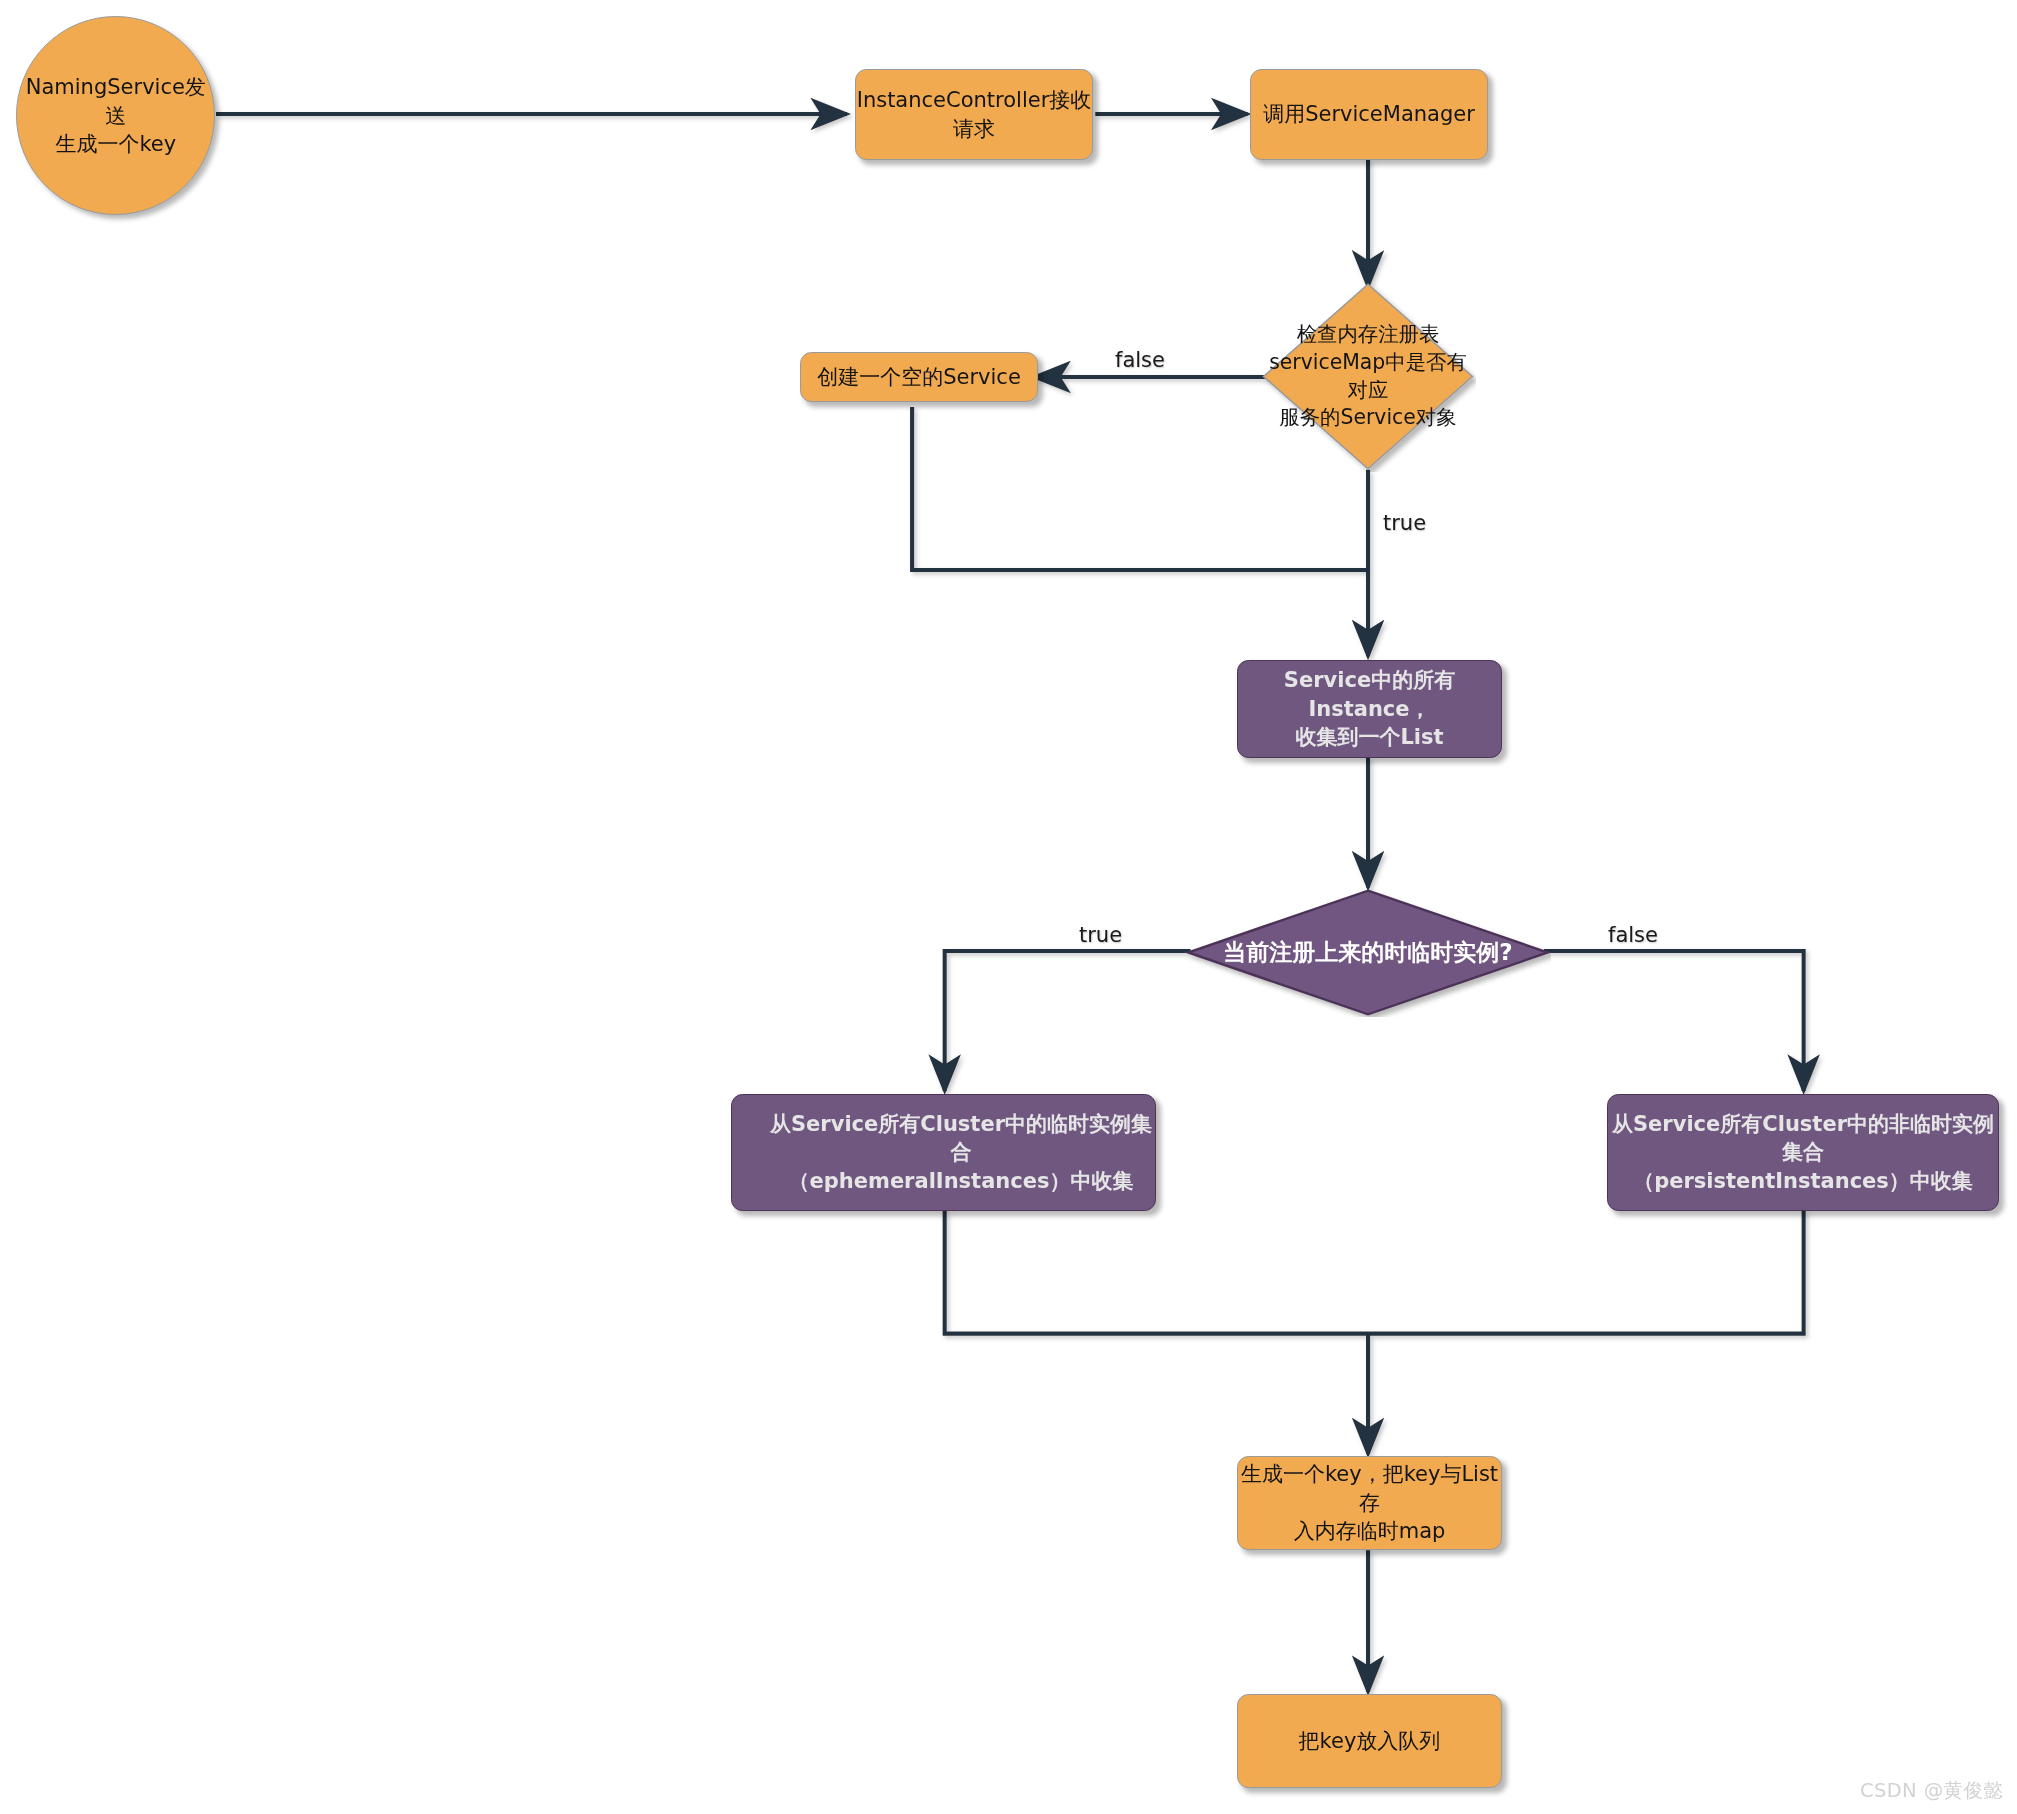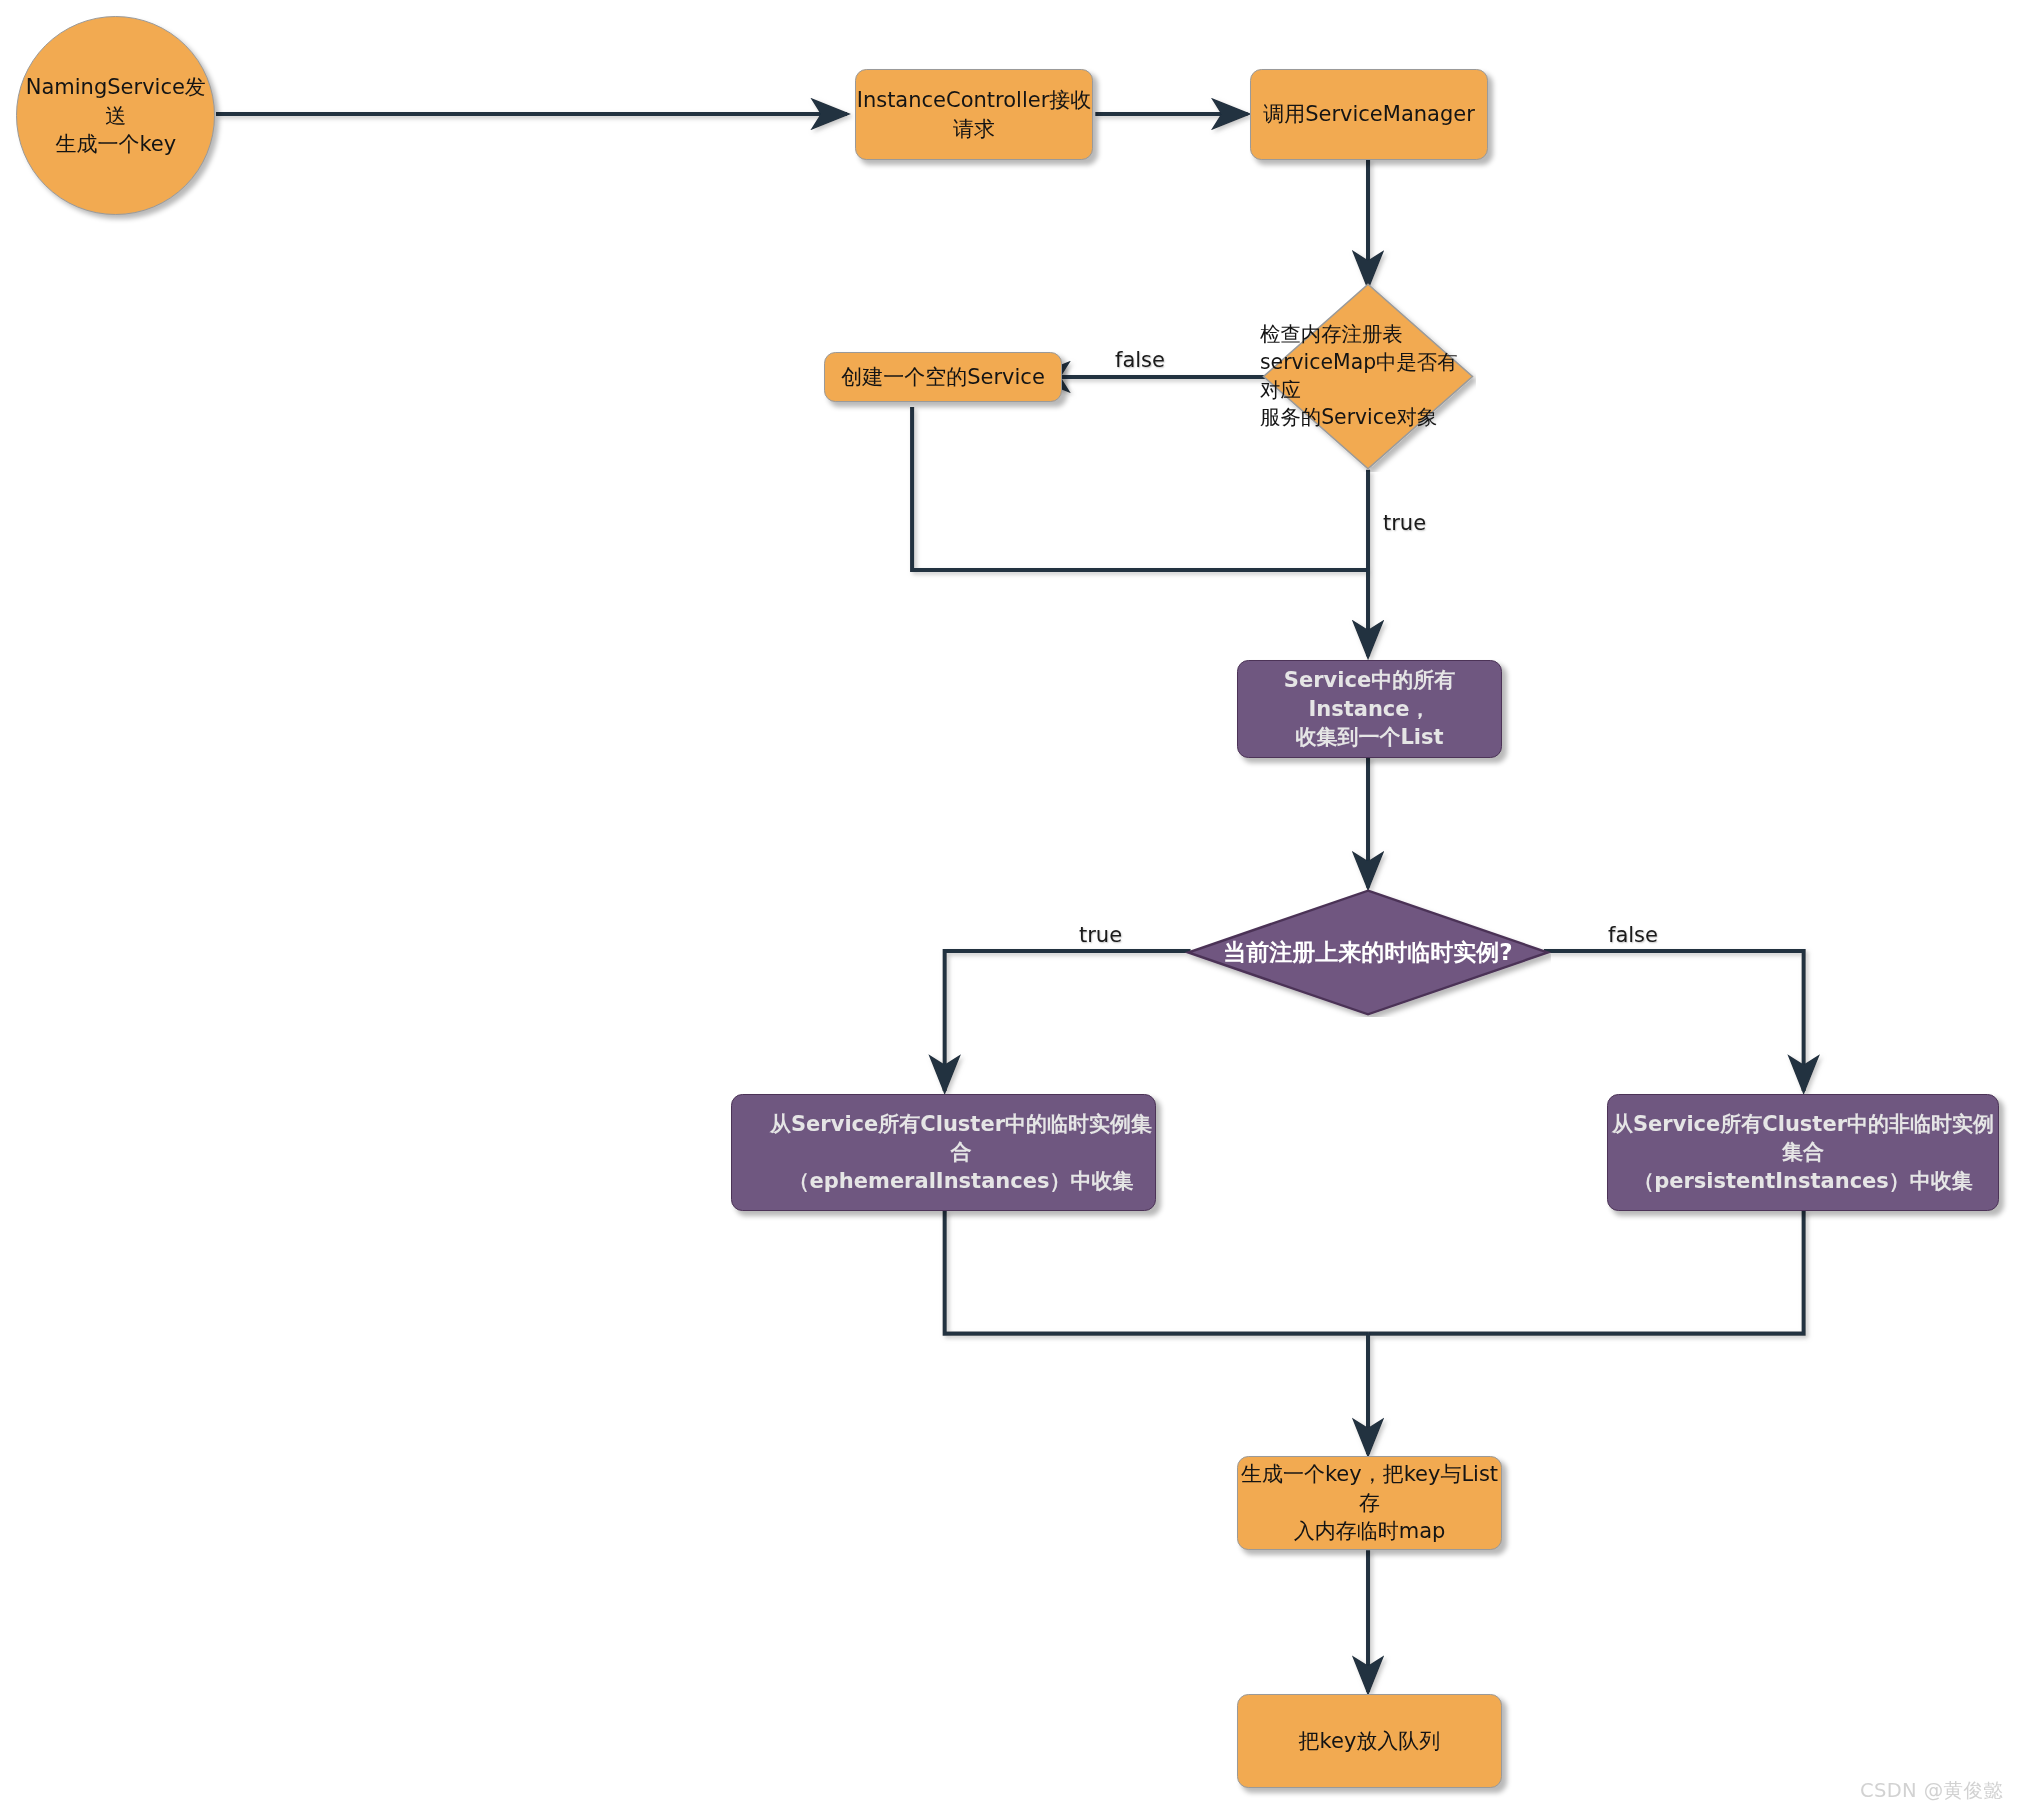--- a/index.html
+++ b/index.html
@@ -64,20 +64,21 @@
     height: 100%;
   }
   .diamond-label {
     position: absolute;
     left: 0; top: 0;
     width: 100%;
     height: 100%;
     display: flex;
     align-items: center;
     justify-content: center;
+    text-align: center;
     line-height: 1.35;
     white-space: pre-line;
   }
   .edge-label {
     position: absolute;
     color: #1a1a1a;
     font-size: 21px;
     font-weight: 400;
     text-shadow: 0.8px 0.8px 1.6px rgba(180,180,180,0.8);
     white-space: nowrap;
@@ -159,21 +160,21 @@
         <filter id="dshadow1" x="-20%" y="-20%" width="150%" height="150%">
           <feDropShadow dx="5" dy="5" stdDeviation="3.5" flood-color="#000000" flood-opacity="0.28"></feDropShadow>
         </filter>
       </defs>
     </svg>
     <div class="diamond-label t24 fill-none" style="color:#141414;">检查内存注册表
 serviceMap中是否有对应
 服务的Service对象</div>
   </div>
 
-  <div class="node node-rect fill-orange t26" style="left:800px; top:352px; width:238px; height:50px;margin-left:24px;">创建一个空的Service</div>
+  <div class="node node-rect fill-orange t26" style="left:800px; top:352px; width:238px; height:50px;">创建一个空的Service</div>
 
   <div class="node node-rect fill-purple t26 bold" style="left:1237px; top:660px; width:265px; height:98px;">Service中的所有Instance，
 收集到一个List</div>
 
   <div class="diamond-wrap" style="left:1185px; top:888px; width:366px; height:129px;">
     <svg class="diamond-shape" viewBox="0 0 450 158" xmlns="http://www.w3.org/2000/svg">
       <g filter="url(#dshadow2)">
         <polygon points="225,3 446,79 225,155 4,79" fill="#6F5780" stroke="#4C3357" stroke-width="3"></polygon>
       </g>
       <defs>

